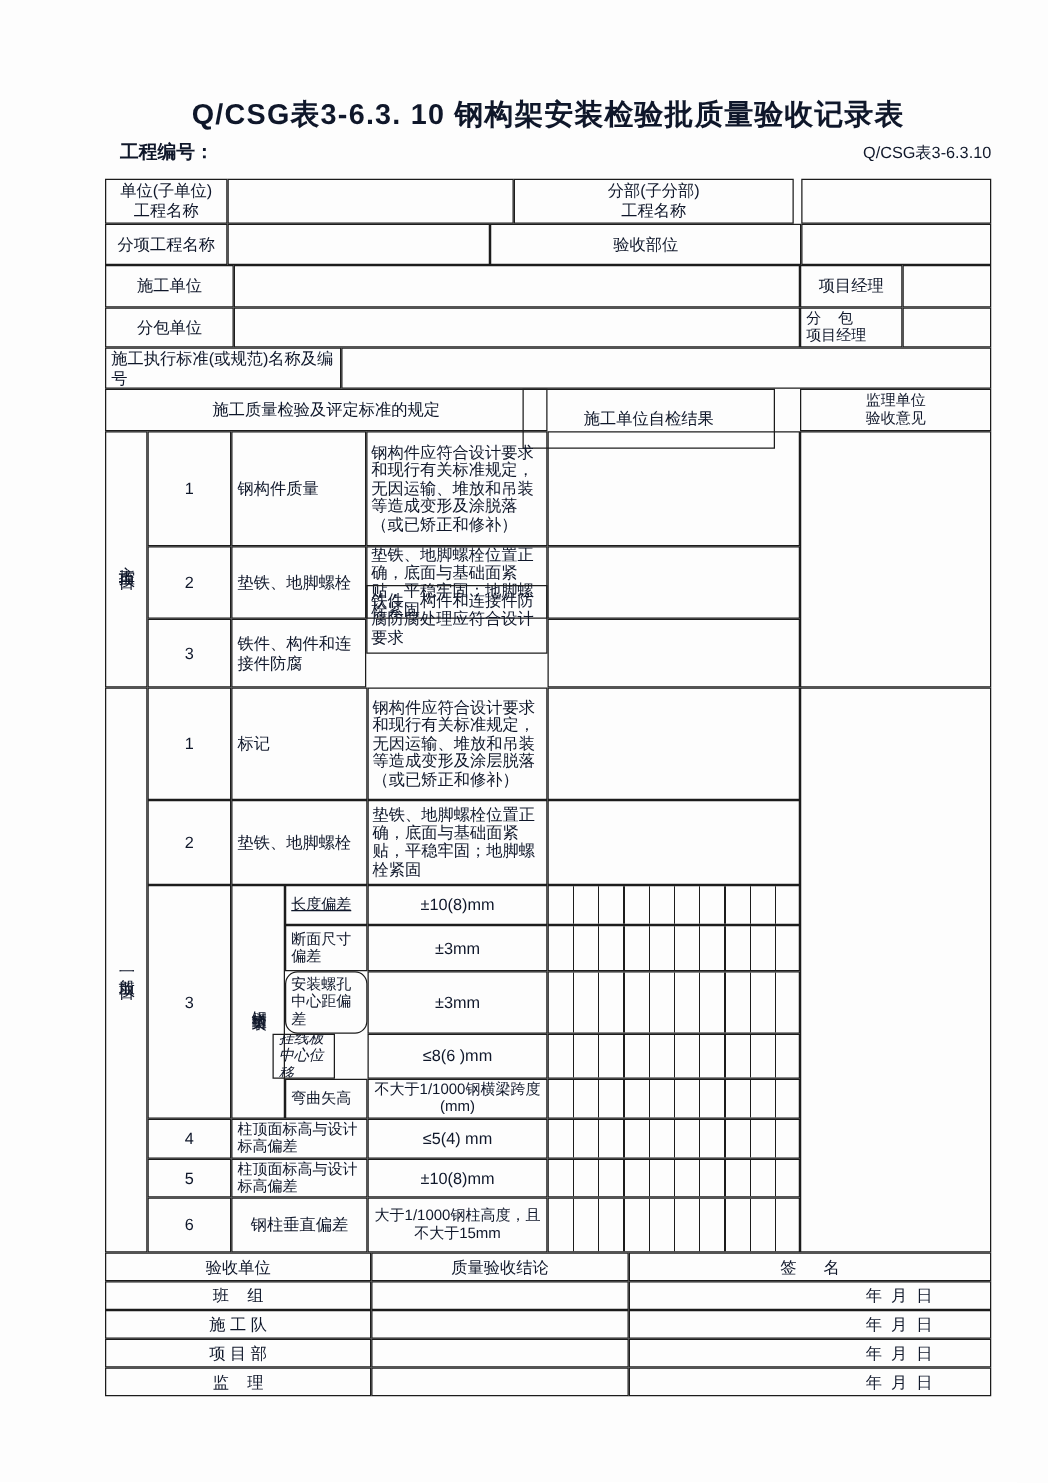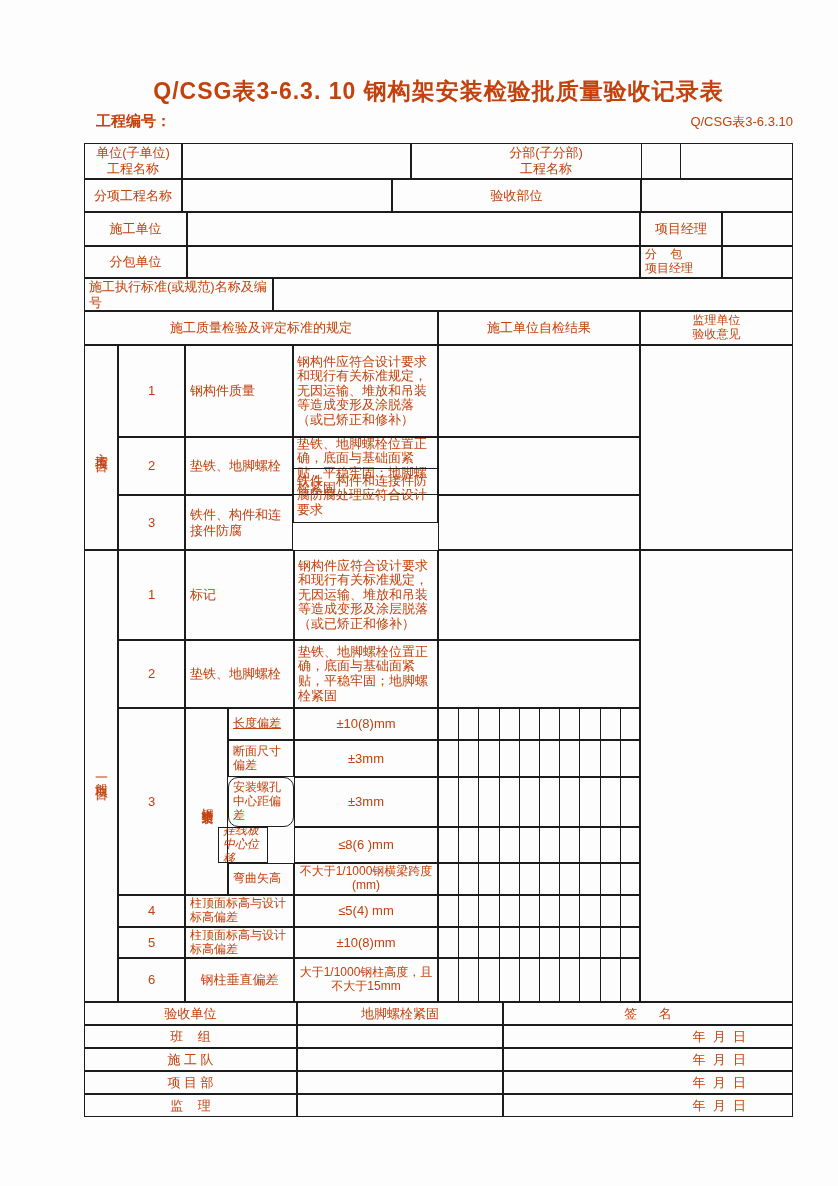--- a/index.html
+++ b/index.html
@@ -1,17 +1,17 @@
 <!DOCTYPE html>
 <html><head>
 <meta charset="utf-8">
 <style>
   html,body{margin:0;padding:0;background:#fff;}
   #page{position:relative;width:838px;height:1186px;background:#fdfdfd;
-        font-family:"Liberation Sans","DejaVu Sans",sans-serif;color:#c2410c;}
+        font-family:"Liberation Sans","DejaVu Sans",sans-serif;color:#0f172a;}
   .cell{position:absolute;border:1px solid #1c1c1c;box-sizing:border-box;
         display:flex;align-items:center;justify-content:center;
         font-size:13px;line-height:1.22;text-align:center;white-space:pre-wrap;
         overflow:hidden;background:transparent;}
   .left{justify-content:flex-start;text-align:left;padding:1px 4px;}
   .crit{justify-content:flex-start;text-align:left;padding:1px 3px;
         font-size:13px;line-height:1.12;}
   .vert{writing-mode:vertical-rl;text-orientation:upright;letter-spacing:3px;}
   .small{font-size:12px;line-height:1.15;}
   .gridrow{background-image:repeating-linear-gradient(90deg,
@@ -28,21 +28,21 @@
 
 <div id="page">
 
   <div id="title">Q/CSG表3-6.3. 10  钢构架安装检验批质量验收记录表</div>
   <div id="projno">工程编号：</div>
   <div id="formcode">Q/CSG表3-6.3.10</div>
 
   <div class="cell" style="left:84px;top:143px;width:98px;height:36px;">单位(子单位)
 工程名称</div>
   <div class="cell" style="left:182px;top:143px;width:229px;height:36px;"></div>
-  <div class="cell" style="left:411px;top:143px;width:270px;height:36px;">分部(子分部)
+  <div class="cell" style="left:411px;top:143px;width:224px;height:36px;">分部(子分部)
 工程名称</div>
   <div class="cell" style="left:641px;top:143px;width:152px;height:36px;"></div>
 
   <div class="cell" style="left:84px;top:179px;width:98px;height:33px;">分项工程名称</div>
   <div class="cell" style="left:182px;top:179px;width:210px;height:33px;"></div>
   <div class="cell" style="left:392px;top:179px;width:249px;height:33px;">验收部位</div>
   <div class="cell" style="left:641px;top:179px;width:152px;height:33px;"></div>
 
   <div class="cell" style="left:84px;top:212px;width:103px;height:34px;">施工单位</div>
   <div class="cell" style="left:187px;top:212px;width:453px;height:34px;"></div>
@@ -52,21 +52,21 @@
   <div class="cell" style="left:84px;top:246px;width:103px;height:32px;">分包单位</div>
   <div class="cell" style="left:187px;top:246px;width:453px;height:32px;"></div>
   <div class="cell small left" style="left:640px;top:246px;width:82px;height:32px;">分    包
 项目经理</div>
   <div class="cell" style="left:722px;top:246px;width:71px;height:32px;"></div>
 
   <div class="cell left" style="left:84px;top:278px;width:189px;height:33px;">施工执行标准(或规范)名称及编号</div>
   <div class="cell" style="left:273px;top:278px;width:520px;height:33px;"></div>
 
   <div class="cell" style="left:84px;top:311px;width:354px;height:34px;">施工质量检验及评定标准的规定</div>
-  <div class="cell" style="left:438px;top:311px;width:202px;height:34px;">施工单位自检结果</div>
+  <div class="cell" style="left:418px;top:311px;width:202px;height:48px;">施工单位自检结果</div>
   <div class="cell small" style="left:640px;top:311px;width:153px;height:34px;">监理单位
 验收意见</div>
 
   <div class="cell vert" style="left:84px;top:345px;width:34px;height:205px;">主控项目</div>
   <div class="cell vert" style="left:84px;top:550px;width:34px;height:452px;">一般项目</div>
 
   <div class="cell" style="left:118px;top:345px;width:67px;height:92px;">1</div>
   <div class="cell left" style="left:185px;top:345px;width:108px;height:92px;">钢构件质量</div>
   <div class="cell crit" style="left:293px;top:345px;width:145px;height:92px;">钢构件应符合设计要求和现行有关标准规定，无因运输、堆放和吊装等造成变形及涂脱落（或已矫正和修补）</div>
   <div class="cell" style="left:438px;top:345px;width:202px;height:92px;"></div>
@@ -127,21 +127,21 @@
   <div class="cell gridrow" style="left:438px;top:927px;width:202px;height:31px;"></div>
 
   <div class="cell" style="left:118px;top:958px;width:67px;height:44px;">6</div>
   <div class="cell" style="left:185px;top:958px;width:109px;height:44px;">钢柱垂直偏差</div>
   <div class="cell small" style="left:294px;top:958px;width:144px;height:44px;">大于1/1000钢柱高度，且不大于15mm</div>
   <div class="cell gridrow" style="left:438px;top:958px;width:202px;height:44px;"></div>
 
   <div class="cell" style="left:640px;top:550px;width:153px;height:452px;"></div>
 
   <div class="cell" style="left:84px;top:1002px;width:213px;height:23px;">验收单位</div>
-  <div class="cell" style="left:297px;top:1002px;width:206px;height:23px;">地脚螺栓紧固</div>
+  <div class="cell" style="left:297px;top:1002px;width:206px;height:23px;">质量验收结论</div>
   <div class="cell" style="left:503px;top:1002px;width:290px;height:23px;">签      名</div>
 
   <div class="cell" style="left:84px;top:1025px;width:213px;height:23px;">班    组</div>
   <div class="cell" style="left:297px;top:1025px;width:206px;height:23px;"></div>
   <div class="cell datecell" style="left:503px;top:1025px;width:290px;height:23px;">年  月  日</div>
 
   <div class="cell" style="left:84px;top:1048px;width:213px;height:23px;">施 工 队</div>
   <div class="cell" style="left:297px;top:1048px;width:206px;height:23px;"></div>
   <div class="cell datecell" style="left:503px;top:1048px;width:290px;height:23px;">年  月  日</div>
 

